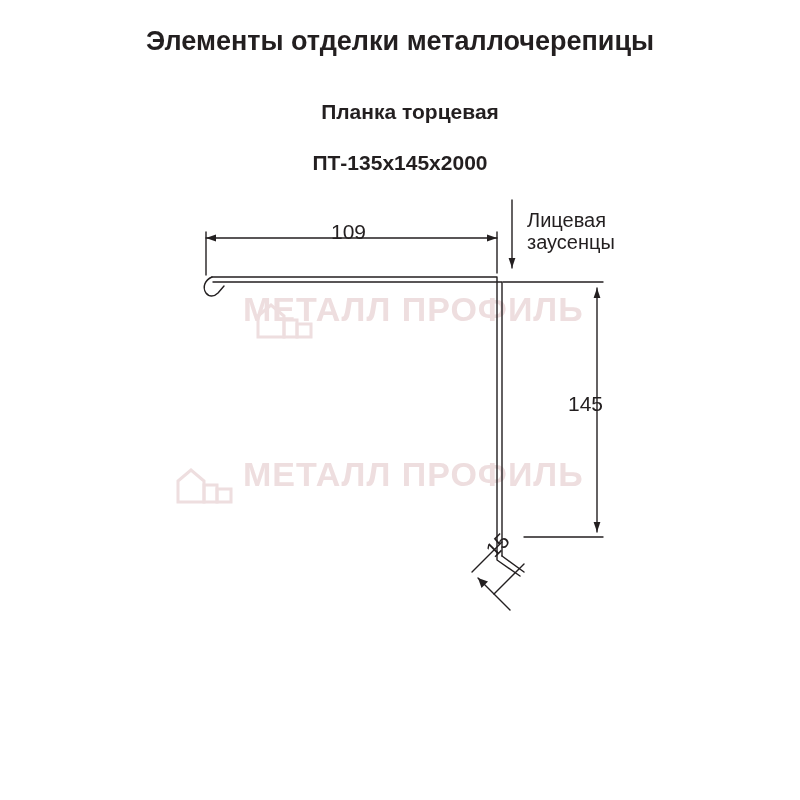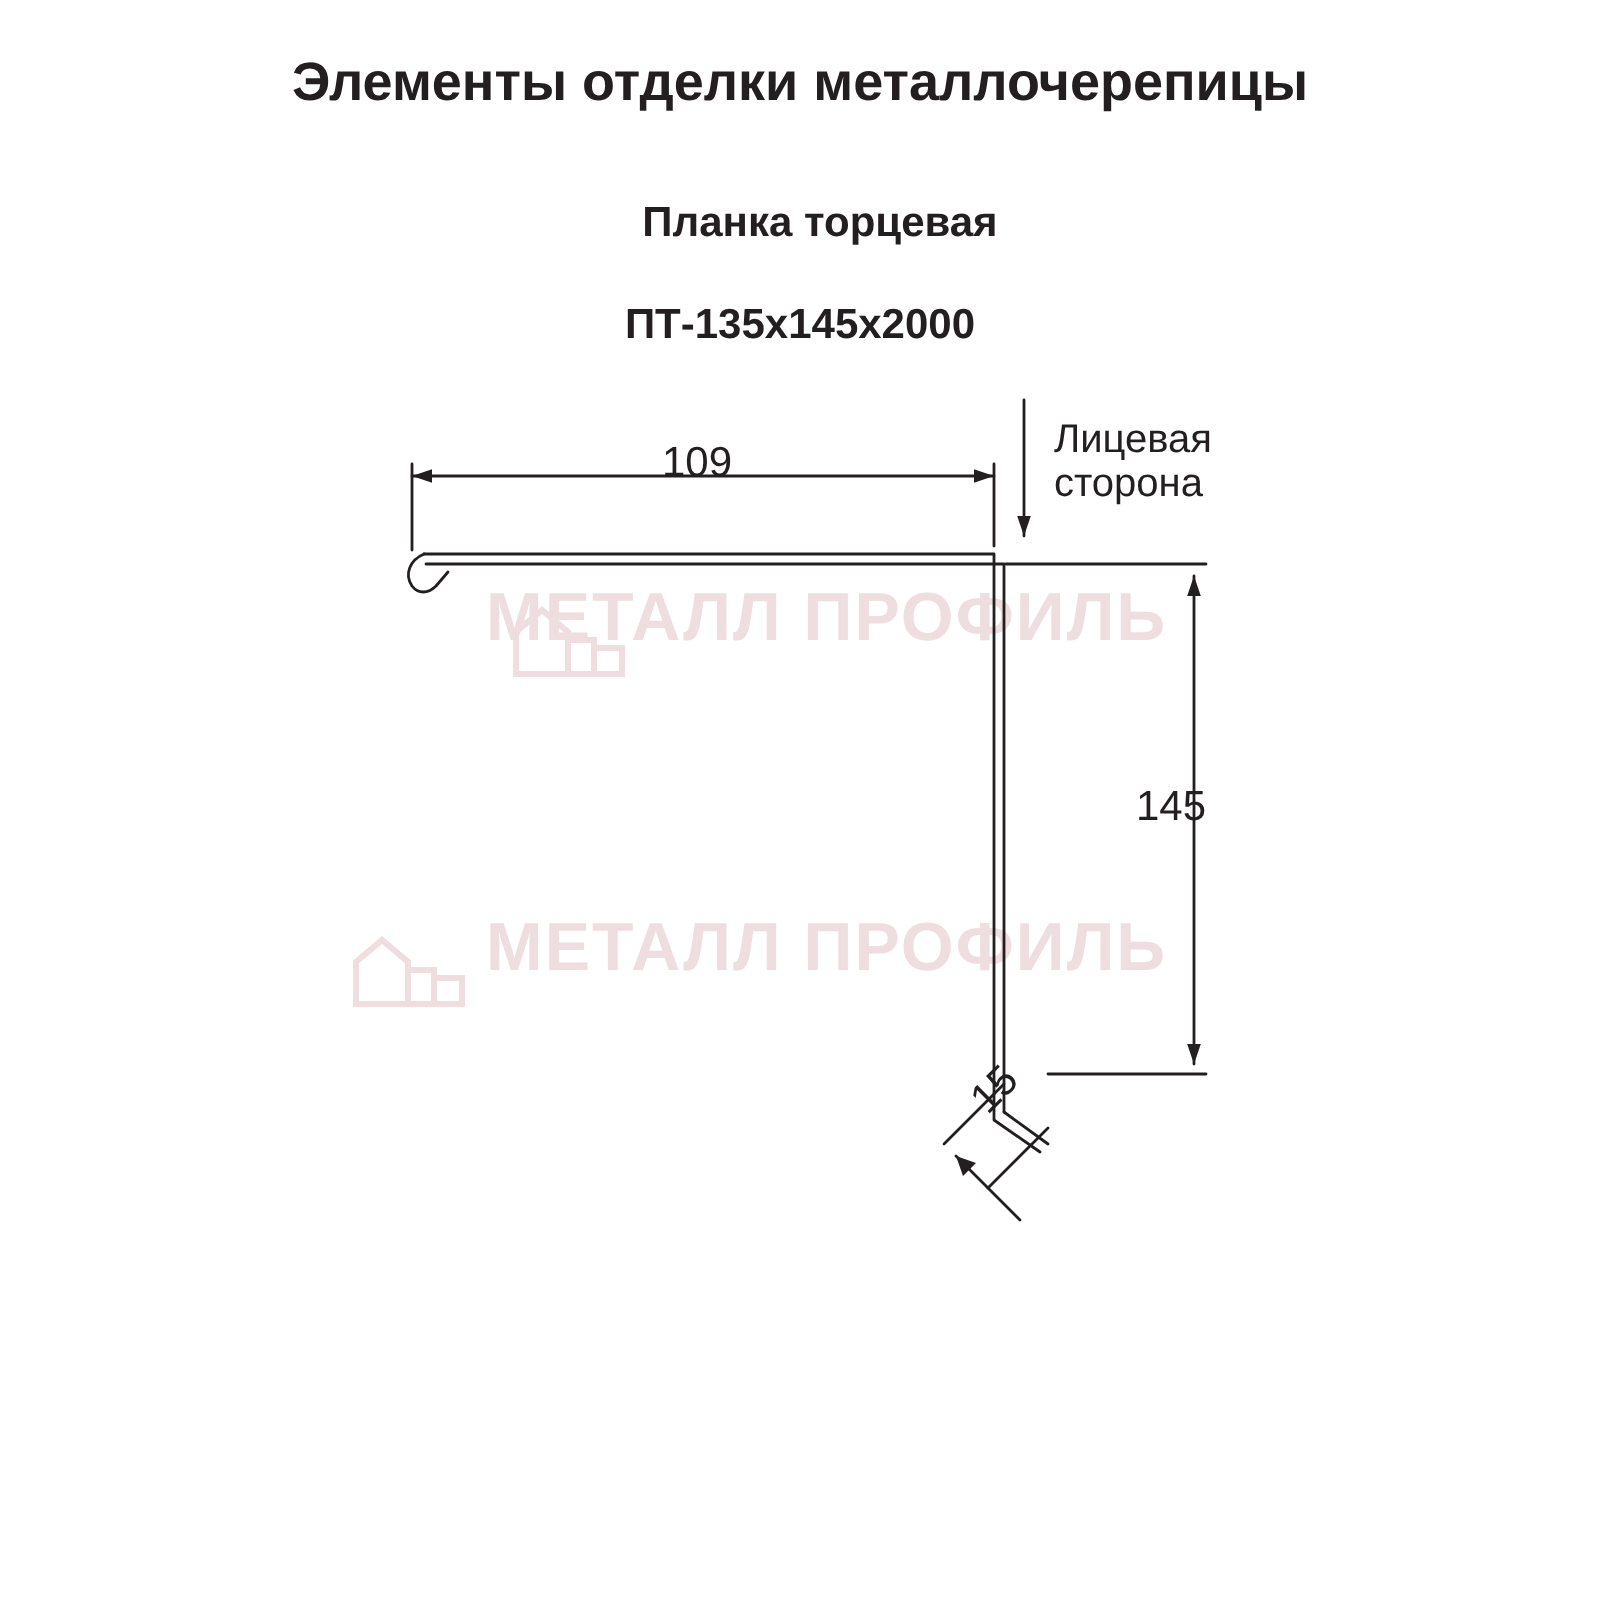--- a/index.html
+++ b/index.html
@@ -175,17 +175,17 @@
       <path d="M512 268 L508.6 258 L515.4 258 Z" fill="#231f20" stroke="none"></path>
     </g>
   </svg>
 
   <div class="dim dim-135">109</div>
   <div class="dim dim-145">145</div>
   <div class="dim dim-15">15</div>
 
   <div class="face-label">
     <div>Лицевая</div>
-    <div>сторона</div>
+    <div>заусенцы</div>
   </div>
 
 
 </div>
 
 </body></html>

